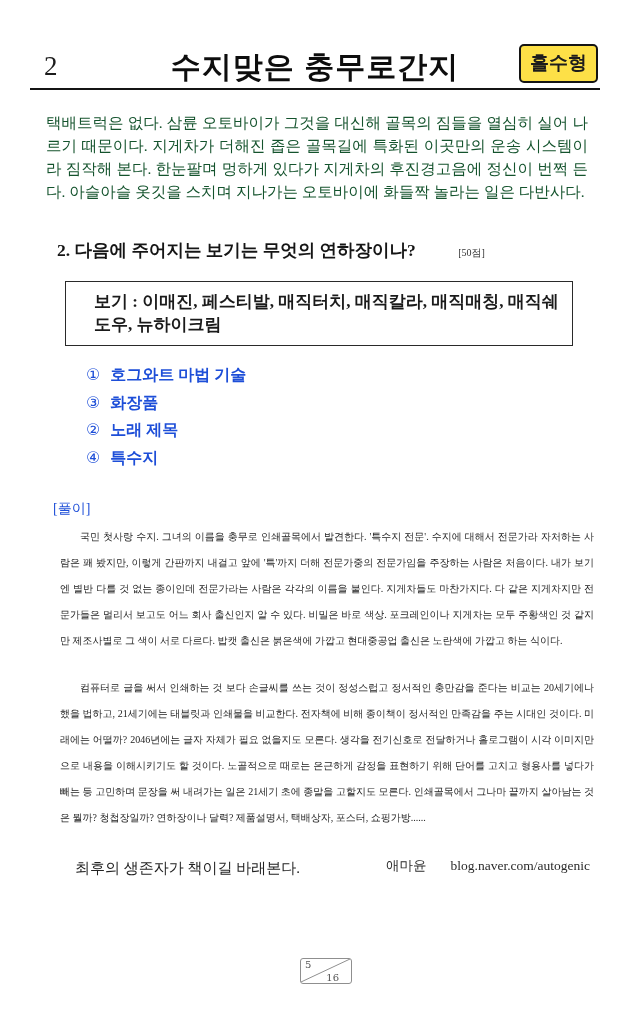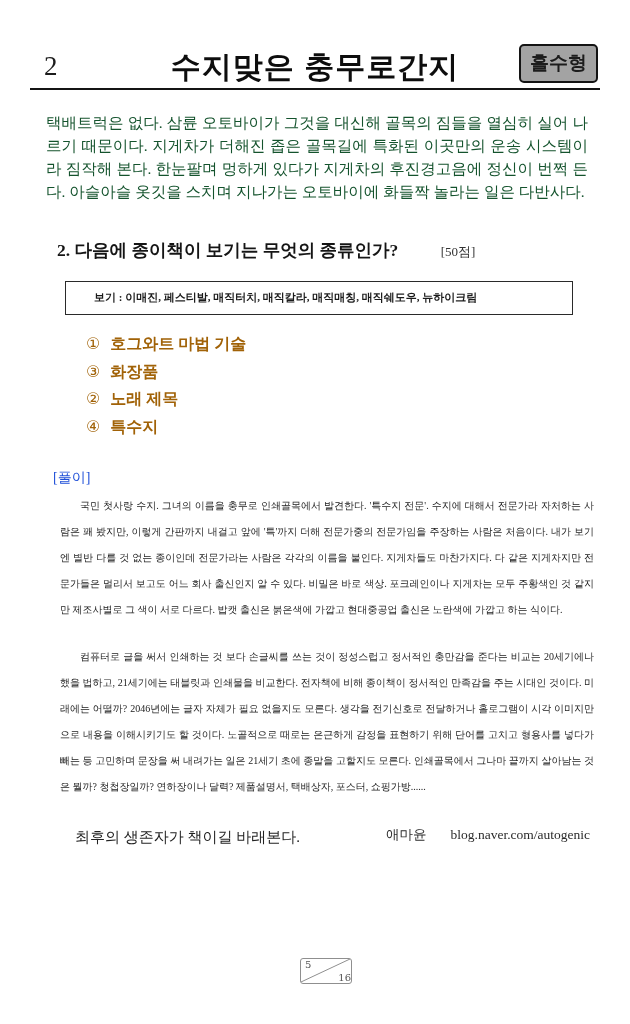--- a/index.html
+++ b/index.html
@@ -43,62 +43,62 @@
   .type-box {
     position: absolute;
     right: 2px;
     bottom: 5px;
     border: 2px solid #141414;
     border-radius: 5px;
     padding: 4px 9px 5px 9px;
     font-family: "Liberation Sans", "DejaVu Sans", sans-serif;
     font-size: 19px;
     font-weight: 700;
-    background: #a3a3a3;
+    background: #fde047;
   }
   
   .intro {
     margin: 21px 42px 0 46px;
     font-size: 15.5px;
     line-height: 23px;
     text-align: justify;
     color: #14532d;
   }
   
   .q-heading {
     margin: 35px 40px 0 57px;
     font-size: 17.5px;
     font-weight: 700;
     color: #151515;
   }
   .q-points {
-    font-size: 13px;
+    font-size: 10px;
     font-weight: 400;
     color: #333;
     margin-left: 38px;
   }
   .example-box {
     margin: 19px 0 0 65px;
     width: 508px;
     border: 1.5px solid #2a2a2a;
     padding: 8px 10px 9px 28px;
-    font-size: 11px;
+    font-size: 17px;
     font-weight: 700;
     color: #1a1a1a;
     background: #fff;
   }
   .options {
     list-style: none;
     margin: 15px 0 0 86px;
   }
   .options li {
     font-size: 16px;
     font-weight: 600;
     line-height: 27.5px;
-    color: #a16207;
+    color: #1d4ed8;
   }
   .opt-marker {
     font-family: "DejaVu Sans", sans-serif;
     font-weight: 400;
     font-size: 16px;
     margin-right: 6px;
   }
   
   .solution-label {
     margin: 29px 0 0 53px;
@@ -147,42 +147,42 @@
   .page-indicator svg { position: absolute; left: 0; top: 0; }
   .pi-current {
     position: absolute;
     top: 0px; left: 4px;
     font-size: 10px;
     color: #555;
     font-family: "DejaVu Serif", serif;
   }
   .pi-total {
     position: absolute;
-    bottom: 0px; right: 0;
+    bottom: 0px; right: 12px;
     font-size: 10px;
     color: #555;
     font-family: "DejaVu Serif", serif;
   }
 </style>
 </head>
 <body>
 
 <div class="page">
 
   <div class="header">
     <span class="page-num">2</span>
     <div class="doc-title">수지맞은 충무로간지</div>
     <span class="type-box">홀수형</span>
   </div>
 
   <p class="intro">택배트럭은 없다. 삼륜 오토바이가 그것을 대신해 골목의 짐들을 열심히 실어 나르기 때문이다. 지게차가 더해진 좁은 골목길에 특화된 이곳만의 운송 시스템이라 짐작해 본다. 한눈팔며 멍하게 있다가 지게차의 후진경고음에 정신이 번쩍 든다. 아슬아슬 옷깃을 스치며 지나가는 오토바이에 화들짝 놀라는 일은 다반사다.</p>
 
   <div class="q-heading">
     <span>2.</span>
-    <span>다음에 종이책이 보기는 무엇의 종류인가?</span>
+    <span>다음에 주어지는 보기는 무엇의 연하장이나?</span>
     <span class="q-points">[50점]</span>
   </div>
 
   <div class="example-box">보기 : 이매진, 페스티발, 매직터치, 매직칼라, 매직매칭, 매직쉐도우, 뉴하이크림</div>
 
   <ol class="options">
     <li>
       <span class="opt-marker">①</span>
       <span>호그와트 마법 기술</span>
     </li>

